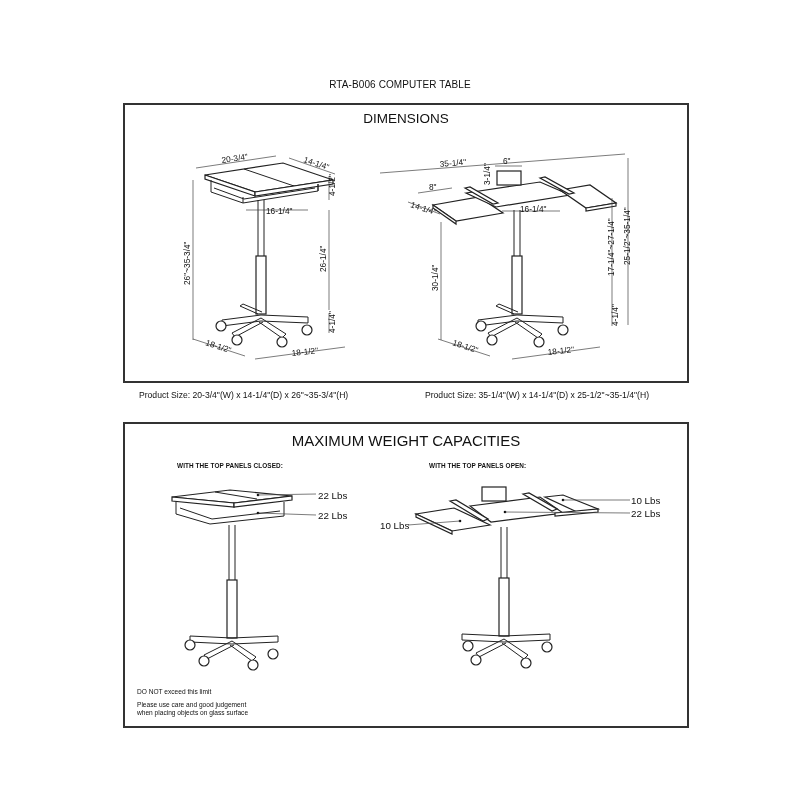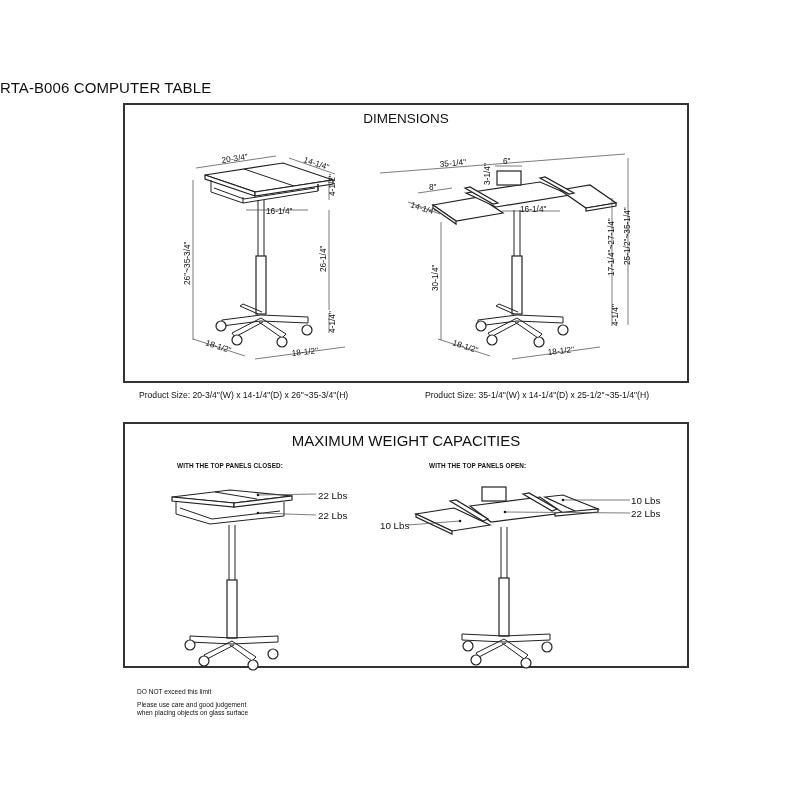--- a/index.html
+++ b/index.html
@@ -1,22 +1,22 @@
 <!DOCTYPE html>
 <html><head>
 <meta charset="utf-8">
 <style>
   html, body { margin: 0; padding: 0; background: #ffffff; }
   body { width: 800px; height: 800px; position: relative; overflow: hidden;
          font-family: "Liberation Sans", sans-serif; color: #111; }
-  .title { position: absolute; top: 79px; left: 0; width: 800px; 
-           font-size: 15px; letter-spacing: 0.1px; }
+  .title { position: absolute; top: 79px; left: 0; width: 800px; text-align: center;
+           font-size: 10px; letter-spacing: 0.1px; }
   .panel { position: absolute; border: 2px solid #333; box-sizing: border-box; background: #fff; }
   .panel.dims { left: 123px; top: 103px; width: 566px; height: 280px; }
-  .panel.weights { left: 123px; top: 422px; width: 566px; height: 246px; }
+  .panel.weights { left: 123px; top: 422px; width: 566px; height: 306px; }
   .panel-title { position: absolute; left: 0; width: 100%; text-align: center; font-size: 13.5px; }
   .dims .panel-title { top: 6px; }
   .weights .panel-title { top: 8px; font-size: 15px; }
   .size-text { position: absolute; font-size: 8.6px; white-space: nowrap; }
   .sub-head { position: absolute; font-size: 6.4px; font-weight: bold; white-space: nowrap; letter-spacing: 0.1px; }
   .note { position: absolute; font-size: 6.6px; white-space: nowrap; line-height: 8px; }
   svg { position: absolute; left: 0; top: 0; overflow: visible; }
   svg text { font-family: "Liberation Sans", sans-serif; }
   .d { fill: #111; font-size: 8.3px; }
   .ln { stroke: #222; stroke-width: 1; fill: none; }

